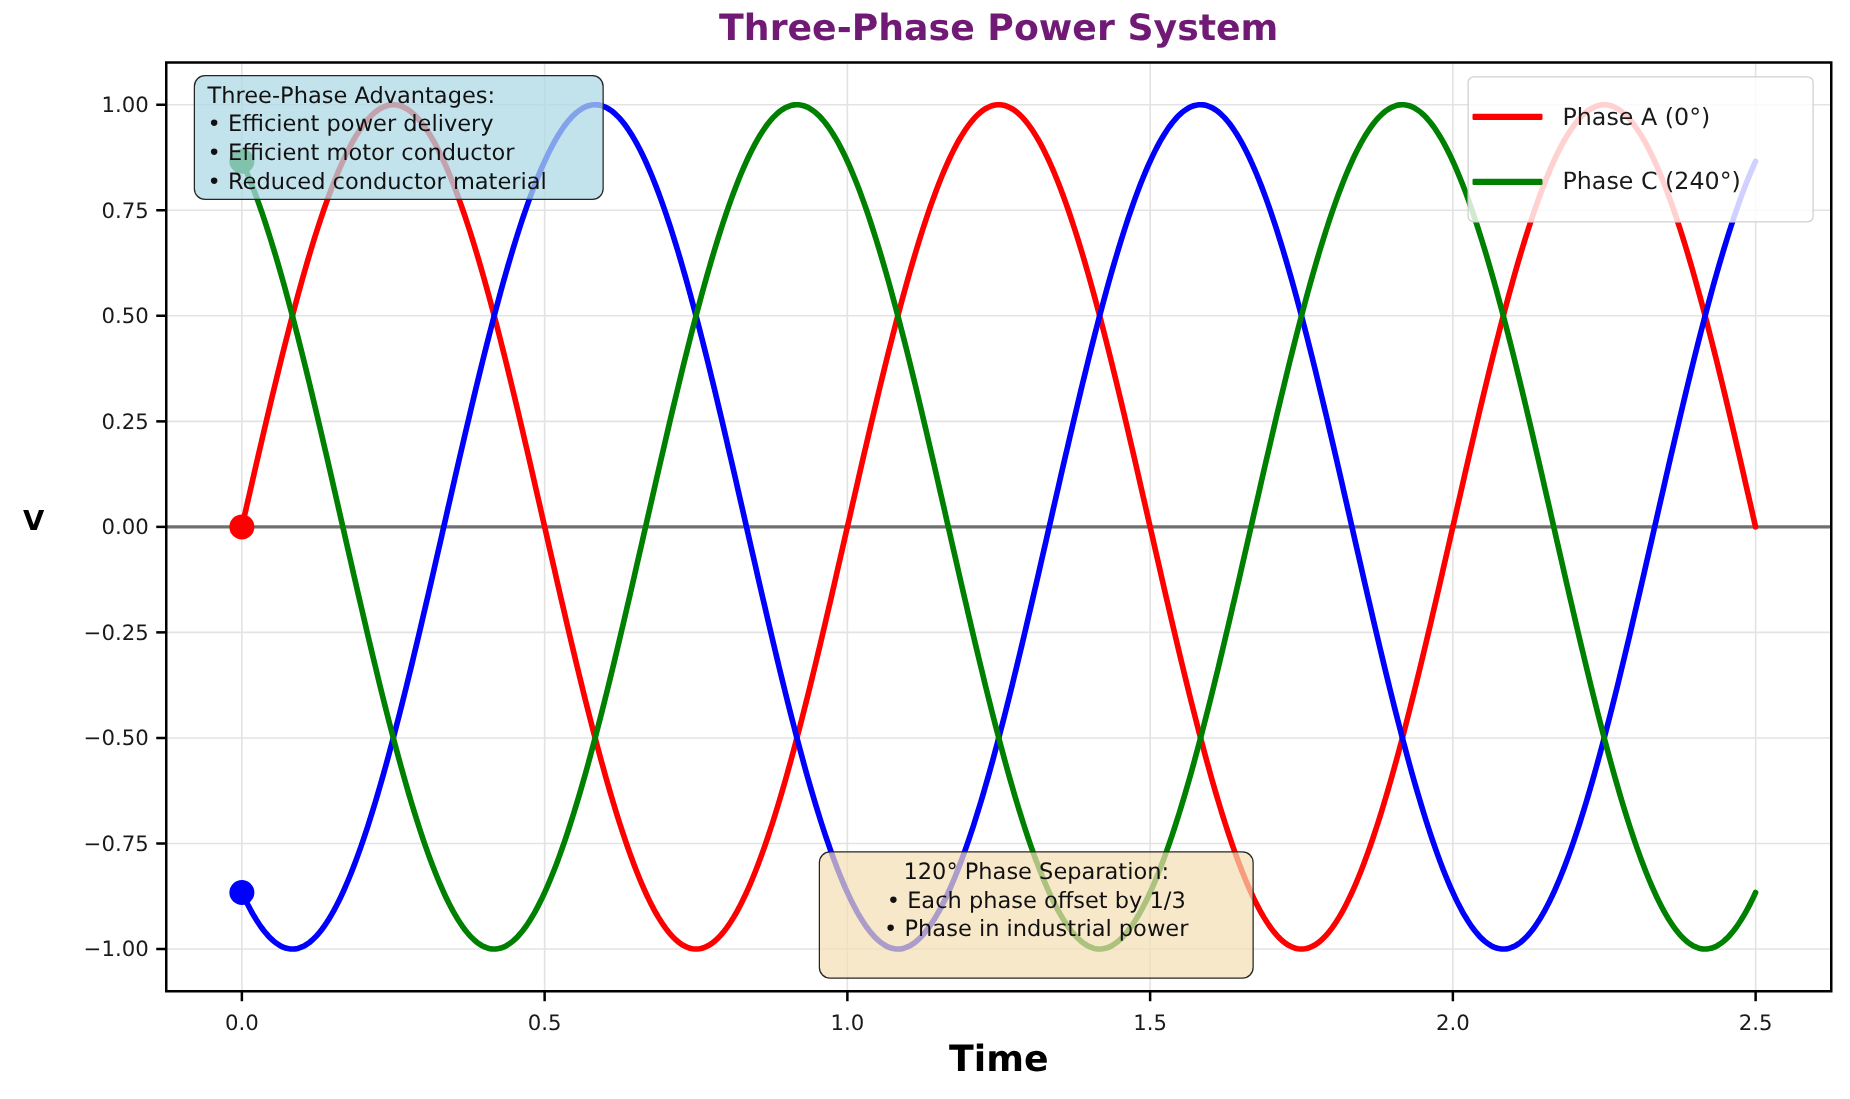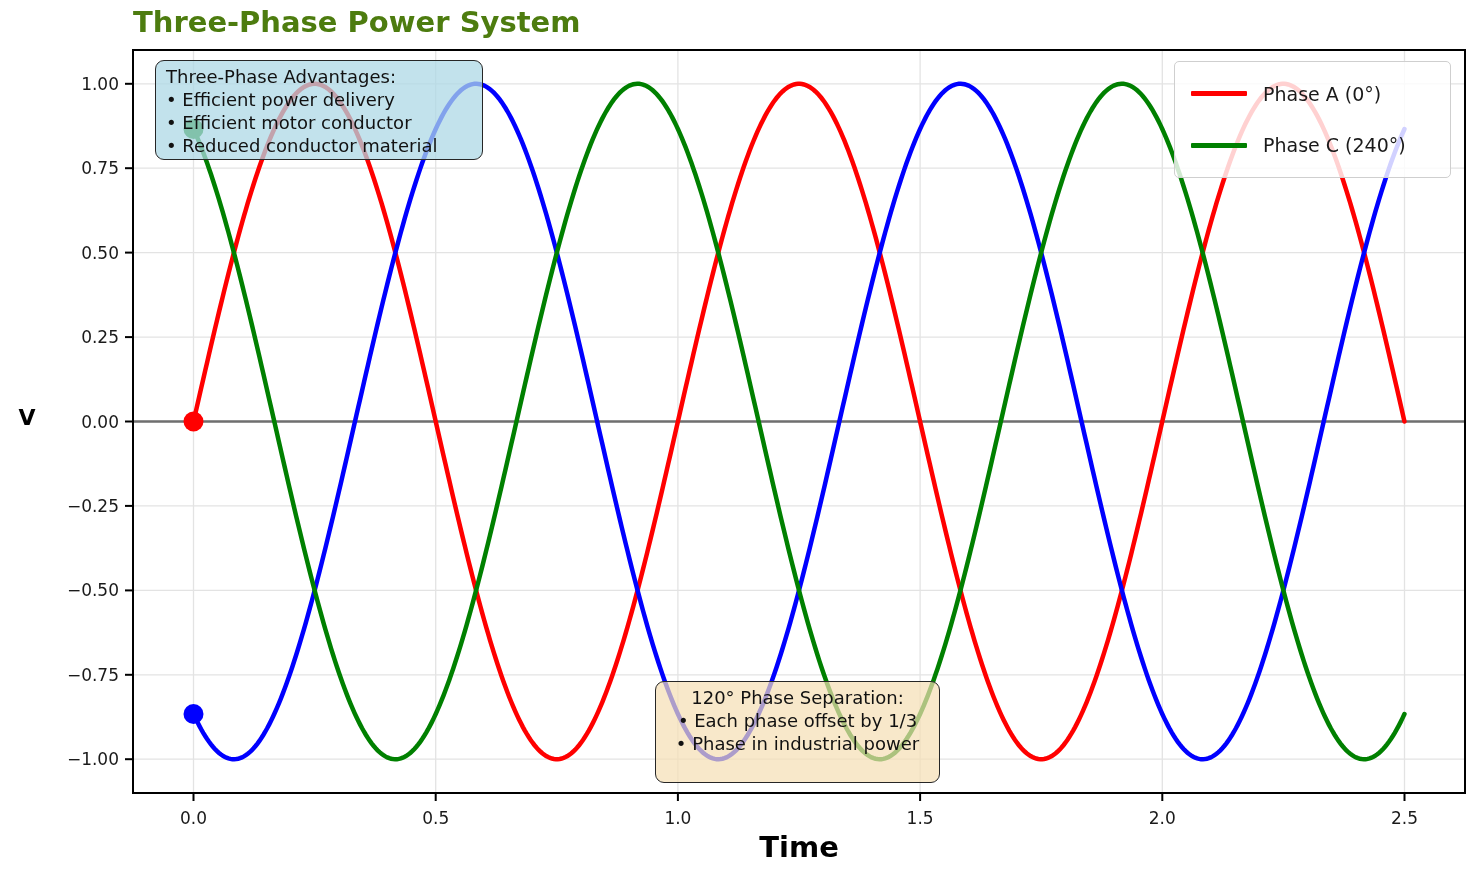--- a/index.html
+++ b/index.html
@@ -9,45 +9,45 @@
     background:#ffffff;
     font-family:"DejaVu Sans", sans-serif;
     overflow:hidden;
   }
   #plot-svg{position:absolute;left:0;top:0;}
   .grid{stroke:#e3e3e3;stroke-width:1.3;}
   .tick{stroke:#000000;stroke-width:2;}
   .ticklabel{font-family:"DejaVu Sans",sans-serif;font-size:17px;fill:#1a1a1a;}
   #chart-title{
     position:absolute;left:133px;top:5px;width:1332px;
-    text-align:left;font-size:29px;font-weight:bold;color:#4d7c0f;
+    text-align:center;font-size:29px;font-weight:bold;color:#701a75;
   }
   #x-axis-label{
     position:absolute;left:133px;top:830px;width:1332px;
     text-align:center;font-size:29px;font-weight:bold;color:#000000;
   }
   #y-axis-label{
     position:absolute;left:12px;top:405px;width:30px;
     text-align:center;font-size:22px;font-weight:bold;color:#000000;
   }
   .anno-box{
     position:absolute;box-sizing:border-box;
     border:1.6px solid #262626;border-radius:9px;
     font-size:18px;line-height:23px;color:#111111;
     padding:4px 10px;
   }
   #advantages-box{left:155px;top:60px;width:328px;height:100px;text-align:left;}
-  #separation-box{left:655px;top:681px;width:285px;height:102px;text-align:center;}
+  #separation-box{left:655px;top:681px;width:348px;height:102px;text-align:center;}
   #legend{
     position:absolute;box-sizing:border-box;
     left:1174px;top:61px;width:277px;height:117px;
     background:rgba(255,255,255,0.82);
     border:1.2px solid #cfcfcf;border-radius:5px;
     display:flex;flex-direction:column;justify-content:space-around;
-    padding:6px 16px;
+    padding:6px 3px;
   }
   .legend-row{display:flex;align-items:center;}
   .legend-swatch{width:56px;height:5px;border-radius:1px;margin-right:16px;flex:0 0 auto;}
   .legend-label{font-size:19px;color:#1a1a1a;white-space:nowrap;}
 </style>
 </head>
 <body>
 
 <div id="figure">
   <svg id="plot-svg" width="1480" height="879">

